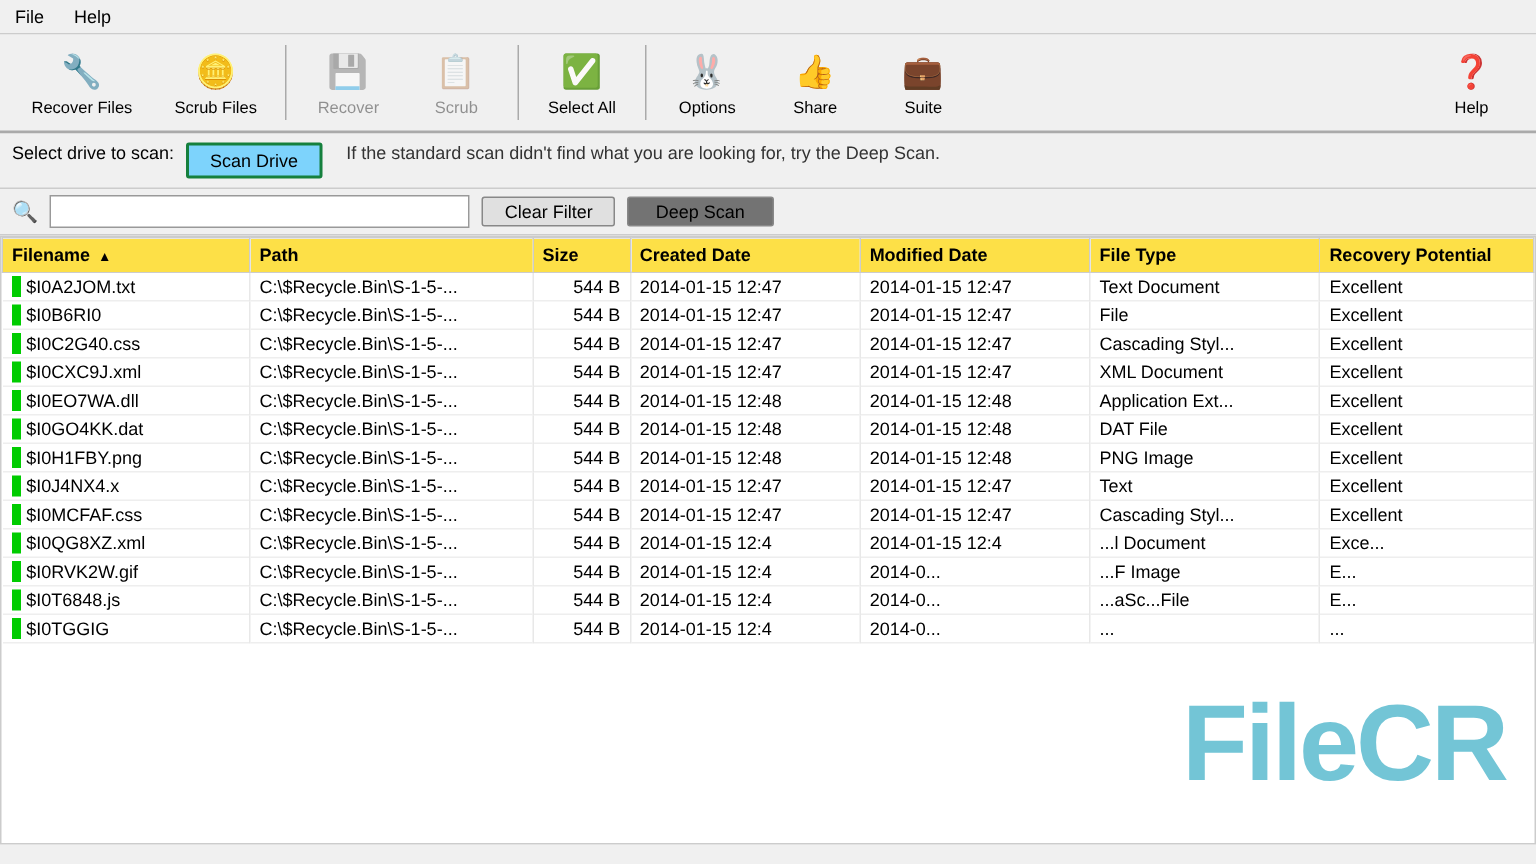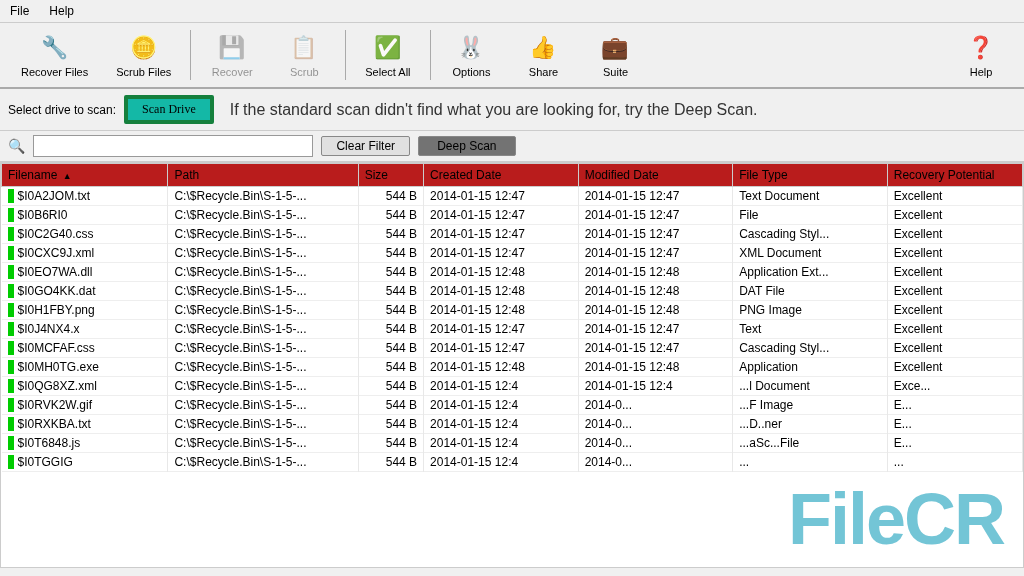--- a/index.html
+++ b/index.html
@@ -10,52 +10,52 @@
     .menubar-item { padding: 2px 6px; cursor: pointer; font-size: 12px; }
 
     
     .toolbar { background: #f0f0f0; border-bottom: 2px solid #aaa; padding: 4px 8px; display: flex; align-items: center; gap: 2px; }
     .toolbar-btn { display: flex; flex-direction: column; align-items: center; padding: 4px 12px; cursor: pointer; border: 1px solid transparent; min-width: 70px; background: transparent; font-size: 11px; }
     .toolbar-btn.disabled { opacity: 0.4; cursor: default; }
     .toolbar-btn .icon { width: 32px; height: 32px; display: flex; align-items: center; justify-content: center; font-size: 22px; margin-bottom: 2px; }
     .toolbar-sep { width: 1px; background: #aaa; height: 50px; margin: 0 4px; }
 
     
-    .scanbar { background: #f0f0f0; border-bottom: 1px solid #ccc; padding: 6px 8px; display: flex; align-items: center; gap: 8px; font-size: 12px; }
+    .scanbar { background: #f0f0f0; border-bottom: 1px solid #ccc; padding: 6px 8px; display: flex; align-items: flex-start; gap: 8px; font-size: 12px; }
     .scanbar label { white-space: nowrap; }
     .scanbar select { padding: 2px 4px; font-size: 12px; background: white; border: 1px solid #999; width: 180px; }
-    .scanbar-btn { padding: 3px 14px; font-size: 12px; background: #14b8a6; border: 4px solid #15803d; cursor: pointer; border-radius: 2px; font-family: Liberation Serif, serif; }
-    .scanbar-info { font-size: 16px; color: #333; margin-left: 8px; }
+    .scanbar-btn { padding: 3px 14px; font-size: 12px; background: #7dd3fc; border: 2px solid #15803d; cursor: pointer; border-radius: 2px; }
+    .scanbar-info { font-size: 12px; color: #333; margin-left: 8px; }
 
     
     .filterbar { background: #f0f0f0; border-bottom: 1px solid #ccc; padding: 4px 8px; display: flex; align-items: center; gap: 8px; }
     .filter-icon { font-size: 14px; color: #666; }
     .filter-input { border: 1px solid #999; padding: 2px 6px; font-size: 12px; width: 280px; background: white; height: 22px; }
     .filter-clear-btn { padding: 2px 14px; font-size: 12px; background: #e0e0e0; border: 1px solid #888; cursor: pointer; border-radius: 2px; }
     .deepscan-btn { padding: 2px 18px; font-size: 12px; background: #737373; border: 1px solid #888; cursor: pointer; border-radius: 2px; }
 
     
     .table-container { background: white; border: 1px solid #ccc; margin: 0; overflow-y: auto; height: calc(576px - 170px); position: relative; }
     .file-table { width: 100%; border-collapse: collapse; font-size: 12px; }
     .file-table thead { background: #e8e8e8; position: sticky; top: 0; z-index: 10; }
-    .file-table thead th { border: 1px solid #ccc; padding: 4px 6px; text-align: left; cursor: pointer; white-space: nowrap; font-weight: normal; background: #b91c1c; }
+    .file-table thead th { border: 1px solid #ccc; padding: 4px 6px; text-align: left; cursor: pointer; white-space: nowrap; font-weight: bold; background: #fde047; }
     .file-table tbody tr { border-bottom: 1px solid #eee; }
     .file-table tbody td { padding: 2px 6px; border-right: 1px solid #e8e8e8; white-space: nowrap; }
     .filename-cell { display: flex; align-items: flex-end; gap: 4px; }
     .green-bar { width: 6px; height: 14px; background: #00cc00; display: inline-block; flex-shrink: 0; }
     .col-filename { width: 140px; }
     .col-path { width: 160px; }
     .col-size { width: 55px; text-align: right; }
     .col-created { width: 130px; }
     .col-modified { width: 130px; }
     .col-type { width: 130px; }
     .col-recovery { width: 110px; margin-left: 24px; }
 
     
-    .watermark { position: fixed; bottom: 16px; right: 20px; font-size: 72px; font-weight: bold; color: rgba(0, 150, 180, 0.55); z-index: 100; pointer-events: none; font-family: Arial Black, sans-serif; letter-spacing: -2px; }
+    .watermark { position: fixed; bottom: 39px; right: 20px; font-size: 72px; font-weight: bold; color: rgba(0, 150, 180, 0.55); z-index: 100; pointer-events: none; font-family: Arial Black, sans-serif; letter-spacing: -2px; }
 
     
     .table-container::-webkit-scrollbar { width: 12px; }
     .table-container::-webkit-scrollbar-track { background: #f0f0f0; }
     .table-container::-webkit-scrollbar-thumb { background: #c0c0c0; border: 1px solid #aaa; }
 
     .sort-arrow { font-size: 9px; margin-left: 2px; }
   </style>
 </head>
 <body>
@@ -261,34 +261,20 @@
     <td class="col-size" style="text-align:right">544 B</td>
     <td class="col-created">2014-01-15 12:47</td>
     <td class="col-modified">2014-01-15 12:47</td>
     <td class="col-type">Cascading Styl...</td>
     <td class="col-recovery">Excellent</td>
   </tr>
         <tr>
     <td class="col-filename">
       <div class="filename-cell">
         <span class="green-bar"></span>
-        <span>$I0MH0TG.exe</span>
-      </div>
-    </td>
-    <td class="col-path">C:\$Recycle.Bin\S-1-5-...</td>
-    <td class="col-size" style="text-align:right">544 B</td>
-    <td class="col-created">2014-01-15 12:48</td>
-    <td class="col-modified">2014-01-15 12:48</td>
-    <td class="col-type">Application</td>
-    <td class="col-recovery">Excellent</td>
-  </tr>
-        <tr>
-    <td class="col-filename">
-      <div class="filename-cell">
-        <span class="green-bar"></span>
         <span>$I0QG8XZ.xml</span>
       </div>
     </td>
     <td class="col-path">C:\$Recycle.Bin\S-1-5-...</td>
     <td class="col-size" style="text-align:right">544 B</td>
     <td class="col-created">2014-01-15 12:4</td>
     <td class="col-modified">2014-01-15 12:4</td>
     <td class="col-type">...l Document</td>
     <td class="col-recovery">Exce...</td>
   </tr>
@@ -303,34 +289,20 @@
     <td class="col-size" style="text-align:right">544 B</td>
     <td class="col-created">2014-01-15 12:4</td>
     <td class="col-modified">2014-0...</td>
     <td class="col-type">...F Image</td>
     <td class="col-recovery">E...</td>
   </tr>
         <tr>
     <td class="col-filename">
       <div class="filename-cell">
         <span class="green-bar"></span>
-        <span>$I0RXKBA.txt</span>
-      </div>
-    </td>
-    <td class="col-path">C:\$Recycle.Bin\S-1-5-...</td>
-    <td class="col-size" style="text-align:right">544 B</td>
-    <td class="col-created">2014-01-15 12:4</td>
-    <td class="col-modified">2014-0...</td>
-    <td class="col-type">...D..ner</td>
-    <td class="col-recovery">E...</td>
-  </tr>
-        <tr>
-    <td class="col-filename">
-      <div class="filename-cell">
-        <span class="green-bar"></span>
         <span>$I0T6848.js</span>
       </div>
     </td>
     <td class="col-path">C:\$Recycle.Bin\S-1-5-...</td>
     <td class="col-size" style="text-align:right">544 B</td>
     <td class="col-created">2014-01-15 12:4</td>
     <td class="col-modified">2014-0...</td>
     <td class="col-type">...aSc...File</td>
     <td class="col-recovery">E...</td>
   </tr>

